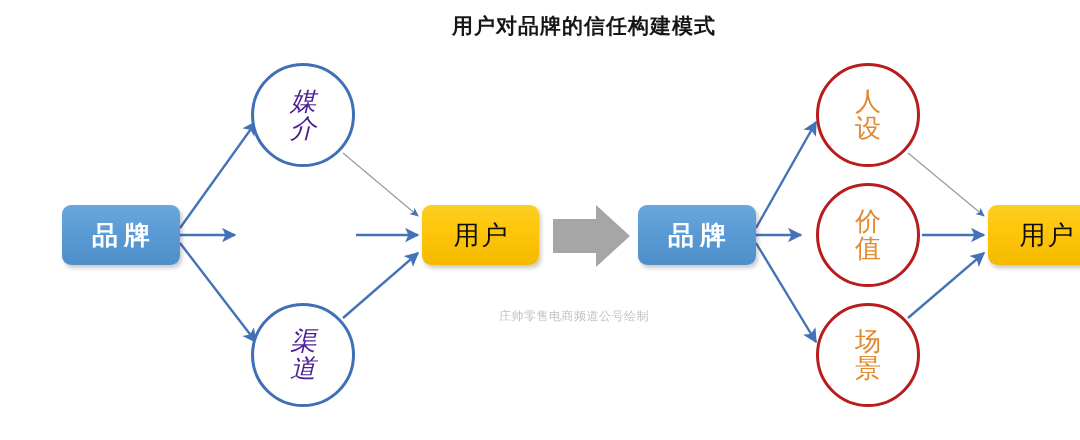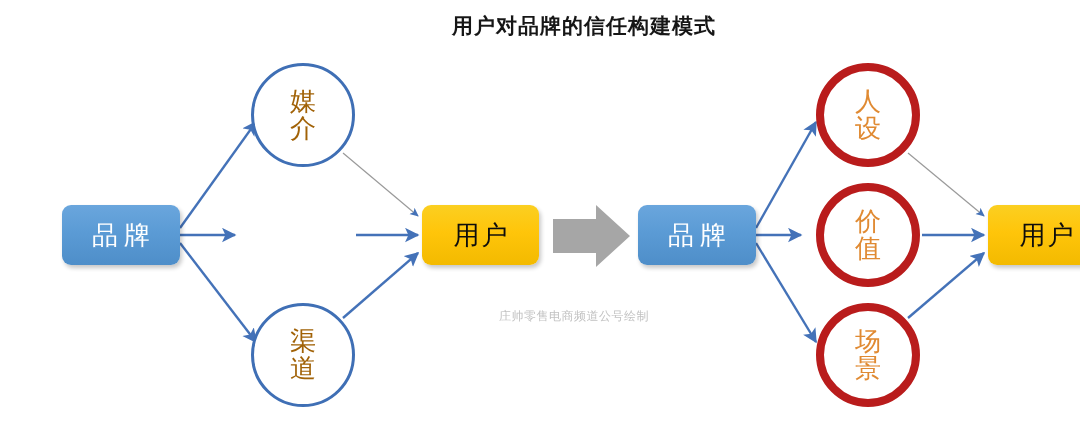--- a/index.html
+++ b/index.html
@@ -44,20 +44,21 @@
     justify-content: center;
     box-sizing: border-box;
   }
   .box {
     border-radius: 9px;
     box-shadow: 2px 3px 4px rgba(0,0,0,0.22);
   }
   .box-blue {
     background: linear-gradient(180deg, #6aa6dd 0%, #5b9bd5 45%, #4e8ec9 100%);
     color: #ffffff;
+    font-weight: bold;
   }
   .box-yellow {
     background: linear-gradient(180deg, #fbcf21 0%, #ffc50a 45%, #f3ba00 100%);
     color: #0d0d0d;
   }
   .box-label {
     font-size: 26px;
     letter-spacing: 6px;
     text-indent: 6px;
     font-family: "DejaVu Sans", "Liberation Sans", sans-serif;
@@ -69,31 +70,31 @@
     font-weight: normal;
   }
   .circle {
     border-radius: 50%;
     background: #ffffff;
   }
   .circle-blue {
     border: 3px solid #3f6fb5;
   }
   .circle-orange {
-    border: 8px solid #b91c1c;
+    border: 3px solid #b91c1c;
   }
   .circle-label {
     font-size: 26px;
     line-height: 1.02;
     text-align: center;
     width: 40px;
     word-break: break-all;
     font-family: "DejaVu Sans", "Liberation Sans", sans-serif;
   }
-  .circle-blue .circle-label { color: #a16207; }
+  .circle-blue .circle-label { color: #4c1d95; font-style: italic; }
   .circle-orange .circle-label { color: #e08a32; }
   #watermark {
     position: absolute;
     left: 380px;
     top: 308px;
     width: 300px;
     text-align: center;
     font-size: 12px;
     color: #c2c2c2;
     letter-spacing: 0.5px;

